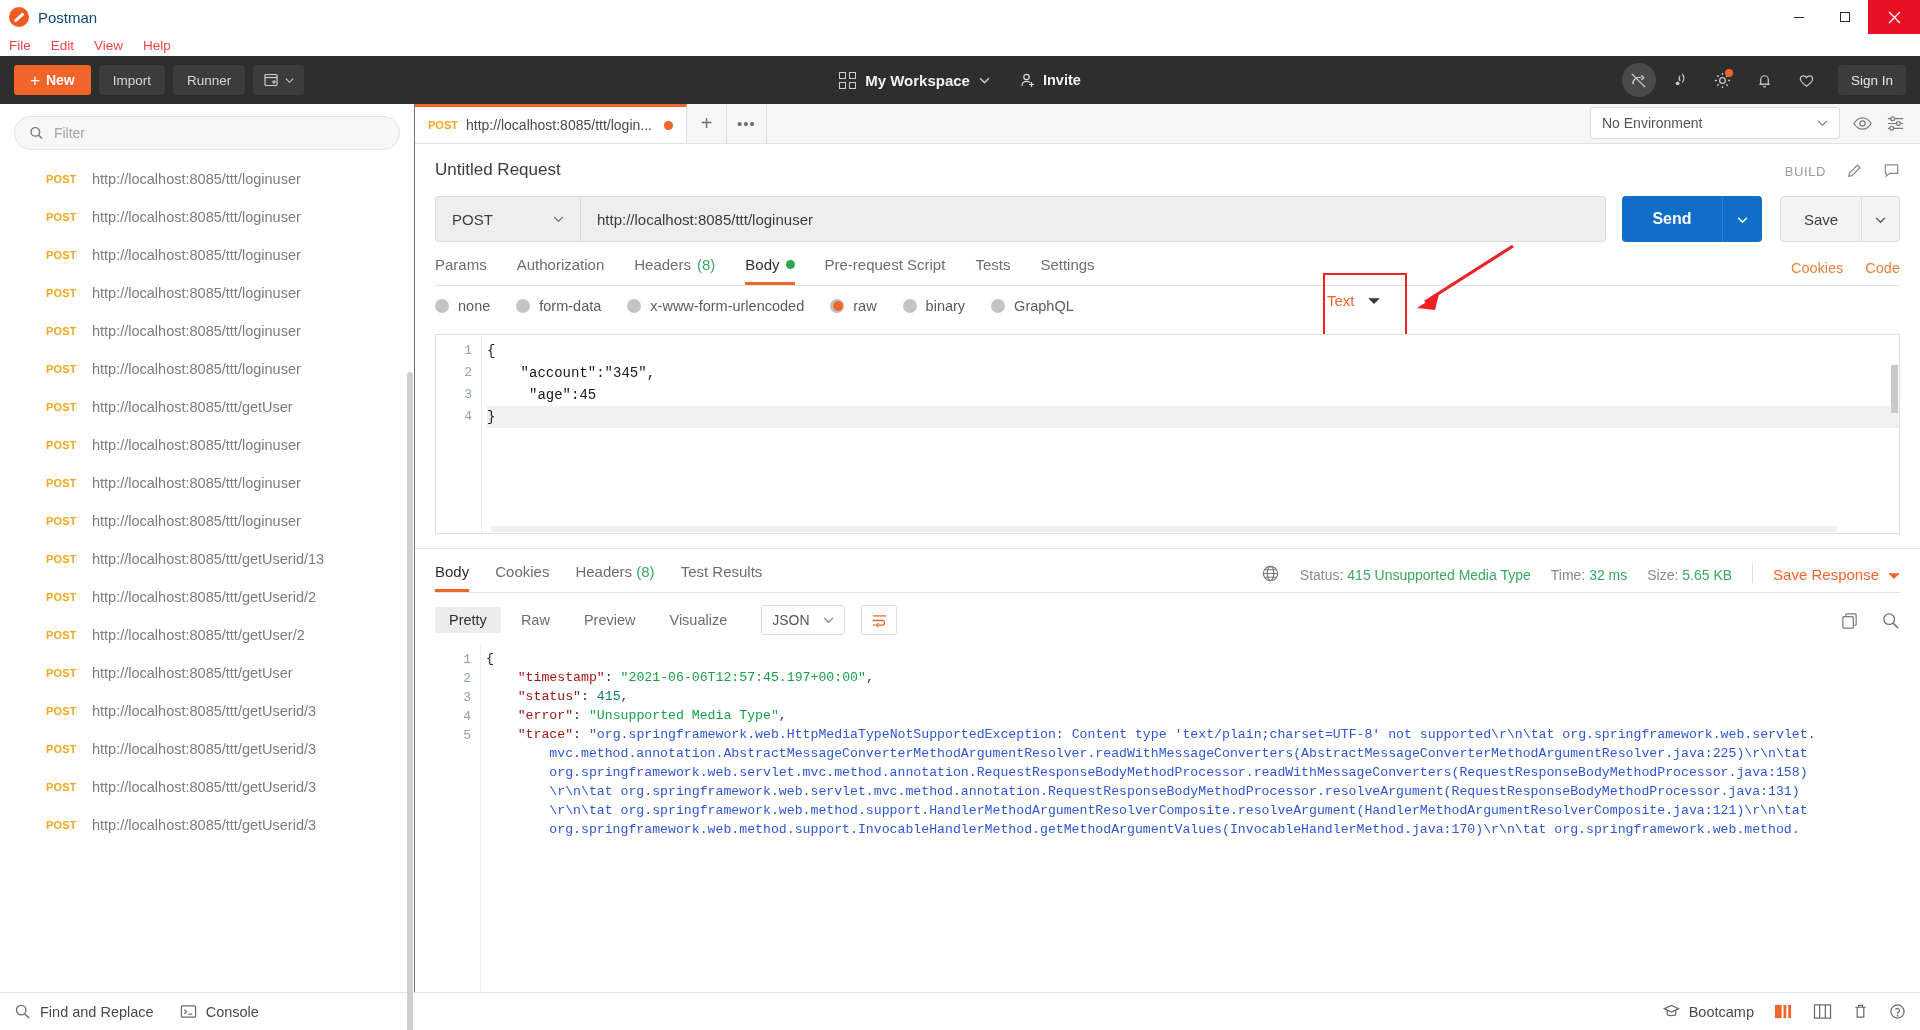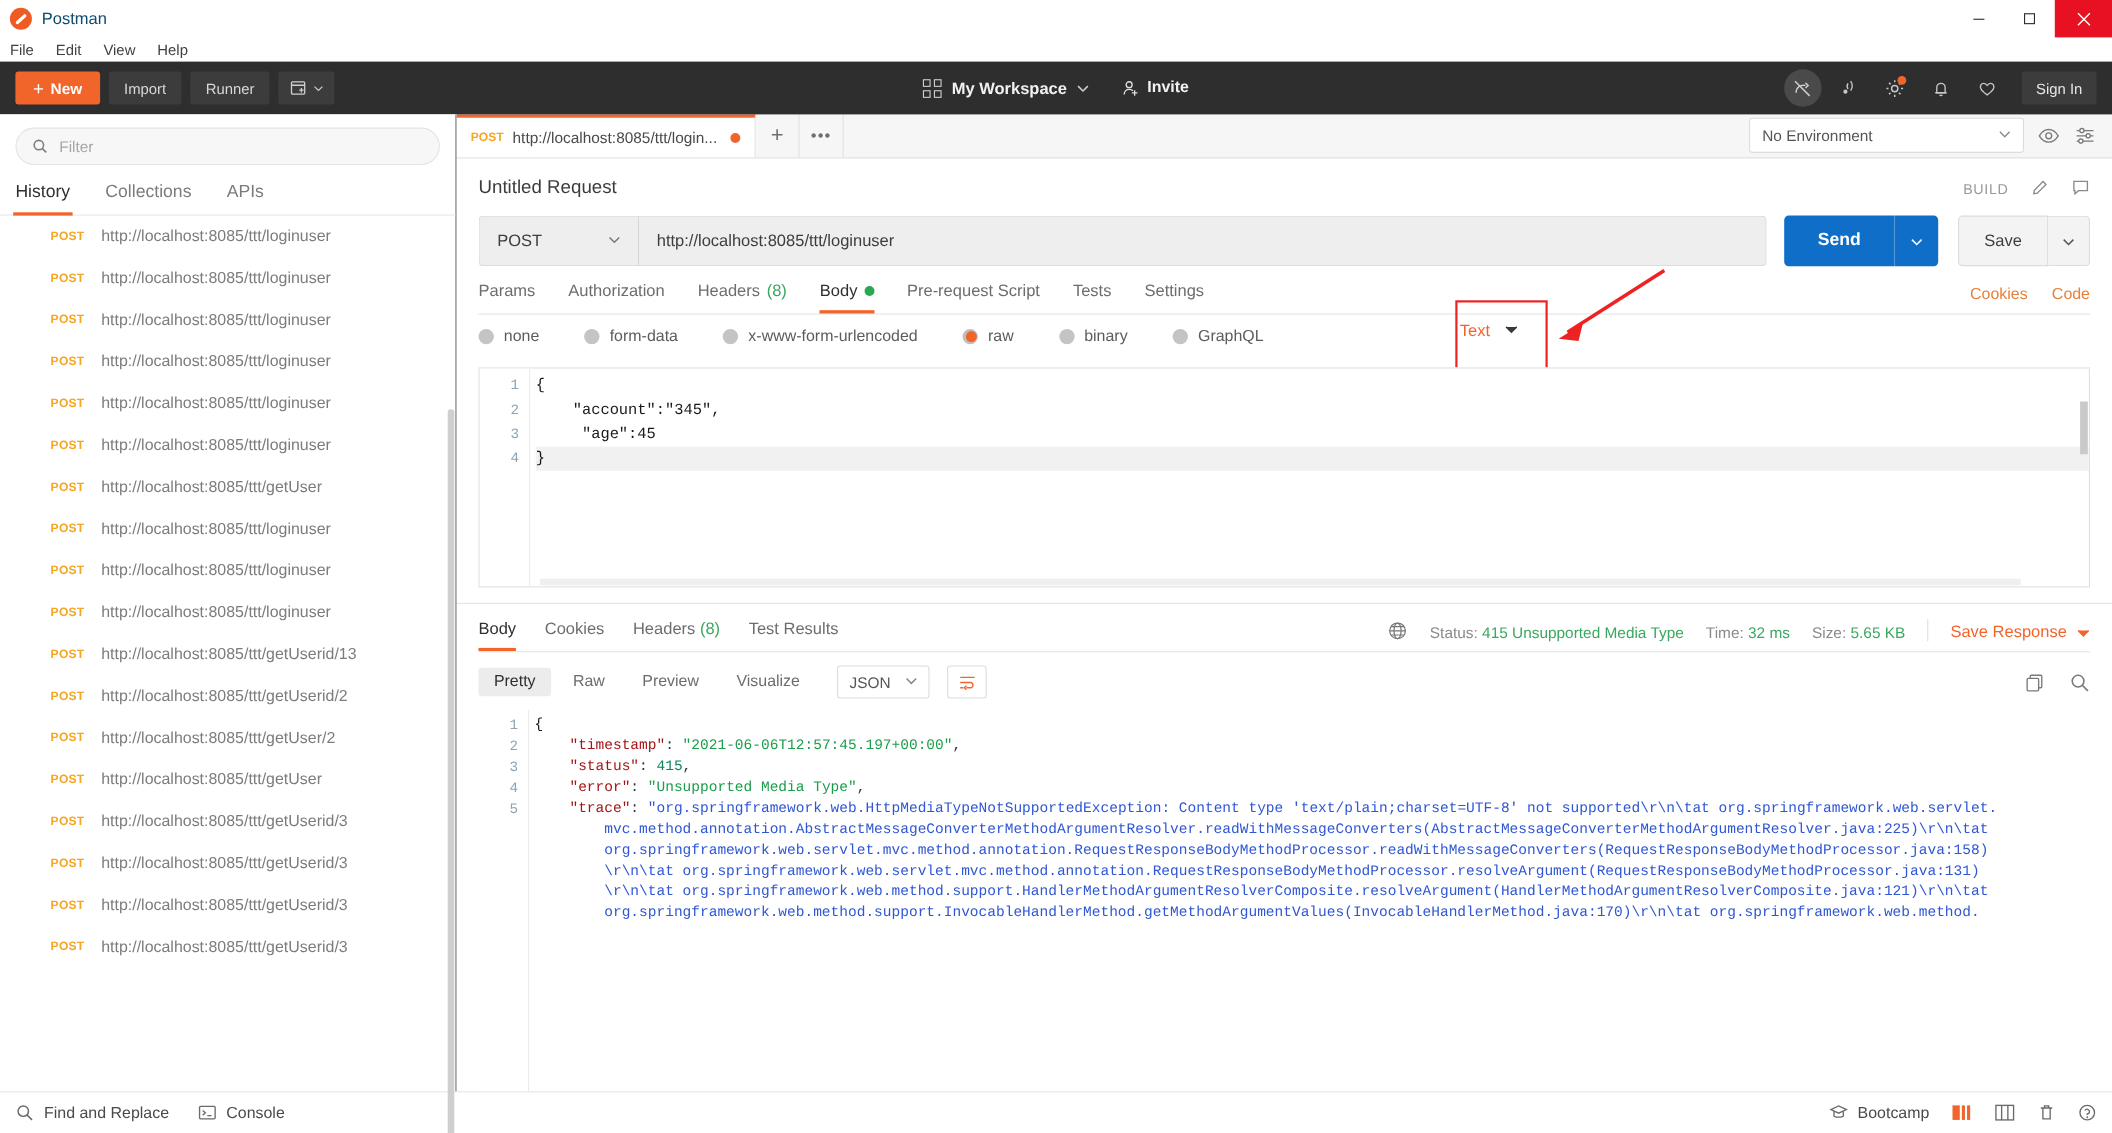--- a/index.html
+++ b/index.html
@@ -33,21 +33,21 @@
     color: #2b2b2b;
   }
   .win-btn.close { background: #e81123; color: #fff; width: 52px; }
   .win-btn svg { display:block; }
 
   
   .menubar {
     height: 22px; background: #ffffff; display: flex; align-items: center;
     padding-left: 9px; gap: 20px;
   }
-  .menu-item { font-size: 13.5px; color: #404040; }
+  .menu-item { font-size: 13.5px; color: #ef4444; }
 
   
   .toolbar {
     height: 48px; background: #2e2e2e; display: flex; align-items: center;
     padding: 0 14px; position: relative;
   }
   .btn-new {
     background: #f1642a; color: #fff; height: 30px; border-radius: 3px;
     display: flex; align-items: center; gap: 6px; padding: 0 16px;
     font-size: 14px; font-weight: 600;
@@ -210,21 +210,21 @@
     font-size: 15px; color: #6d6d6d; padding-bottom: 9px; border-bottom: 3px solid transparent;
     display: flex; align-items: center; gap: 6px;
   }
   .rtab.active { color: #2f2f2f; border-bottom-color: #f1642a; }
   .rtab .count { color: #3aa860; }
   .rtab .gdot { width: 9px; height: 9px; border-radius: 50%; background: #2aa851; }
   .req-tabs-right { margin-left: auto; display: flex; gap: 22px; padding-bottom: 9px; }
   .req-tabs-right span { font-size: 14.5px; color: #e8803a; }
   .req-tabs-sep { border-bottom: 1px solid #e4e4e4; margin: 0 20px; }
 
-  .body-types { display: flex; align-items: center; padding: 12px 20px 0 20px; gap: 41px; position: relative; text-align: right; }
+  .body-types { display: flex; align-items: center; padding: 12px 20px 0 20px; gap: 26px; position: relative; text-align: right; }
   .radio { display: flex; align-items: center; gap: 9px; font-size: 14.5px; color: #5c5c5c; }
   .rcircle { width: 14px; height: 14px; border-radius: 50%; background: #c4c4c4; flex: 0 0 auto; }
   .rcircle.on { background: #fff; border: 3px solid #bfbfbf; position: relative; }
   .rcircle.on::after {
     content:""; position: absolute; inset: 0; margin: auto; width: 10px; height: 10px;
     border-radius: 50%; background: #f1642a;
   }
   .fmt-box {
     position: absolute; left: 908px; top: -13px; width: 84px; height: 70px;
     border: 2px solid #ee2222;
@@ -433,25 +433,20 @@
     <div class="filter-wrap">
       <div class="filter-box">
         <svg width="16" height="16" viewBox="0 0 16 16">
           <circle cx="6.8" cy="6.8" r="4.6" fill="none" stroke="#7d7d7d" stroke-width="1.5"></circle>
           <path d="M10.3 10.3 L14 14" stroke="#7d7d7d" stroke-width="1.6"></path>
         </svg>
         <input placeholder="Filter" style="">
       </div>
     </div>
 
-    <div class="side-tabs">
-      <div class="side-tab active">History</div>
-      <div class="side-tab">Collections</div>
-      <div class="side-tab">APIs</div>
-    </div>
 
 
 
     <div class="hist-list">
         <div class="hist-item">
           <span class="hist-method">POST</span>
           <span class="hist-url">http://localhost:8085/ttt/loginuser</span>
         </div>
         <div class="hist-item">
           <span class="hist-method">POST</span>

